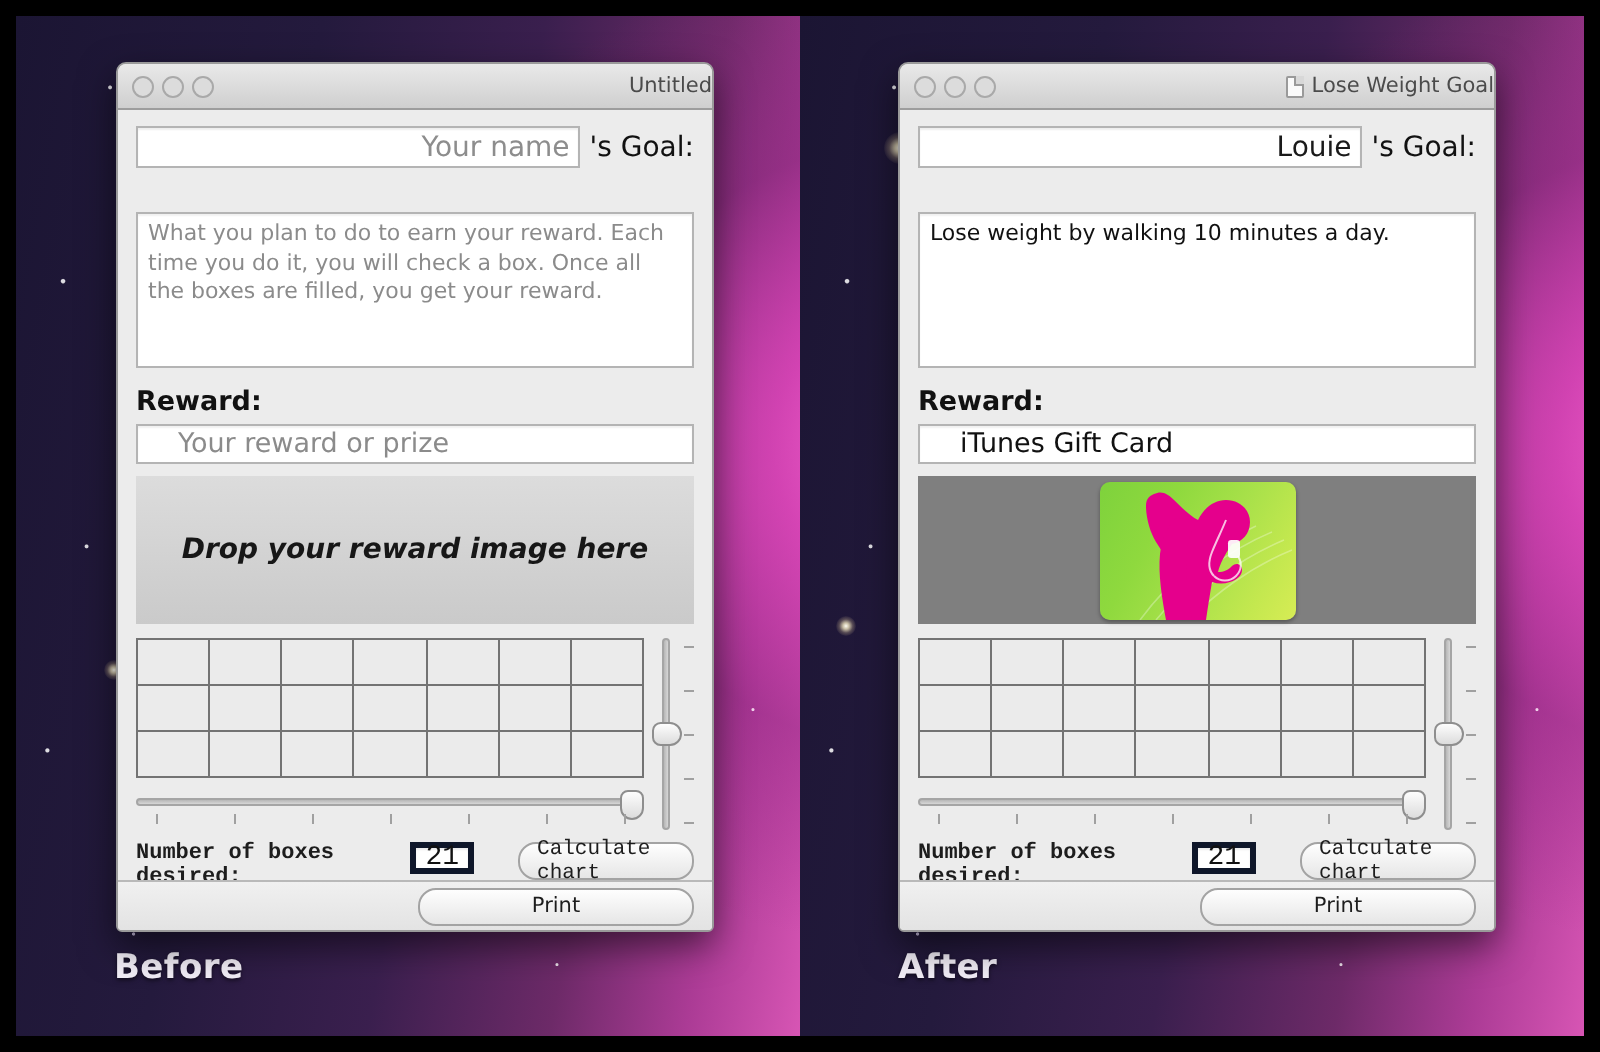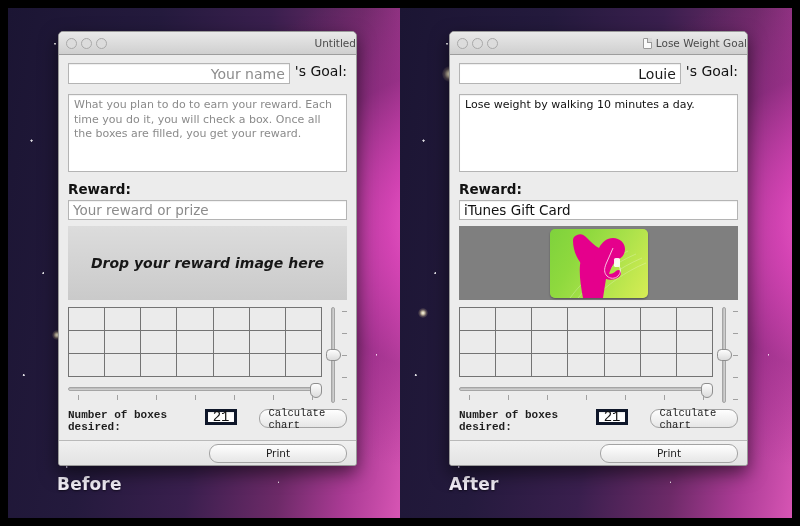--- a/index.html
+++ b/index.html
@@ -83,21 +83,21 @@
   }
   .doc-icon::after{
     content:"";position:absolute;top:-1px;right:-1px;width:4px;height:4px;
     background:#d8d8d8;border-left:1px solid #9a9a9a;border-bottom:1px solid #9a9a9a;
   }
   .title-text{font-size:10.5px;color:#4b4b4b;white-space:nowrap;}
 
   .wbody{padding:8px 9px 0 9px;}
 
   
-  .name-row{display:flex;align-items:flex-start;gap:5px;margin-bottom:10px;}
+  .name-row{display:flex;align-items:center;gap:5px;margin-bottom:22px;}
   .name-field{
     flex:1;height:21px;background:#fff;border:1px solid #b4b4b4;
     box-shadow:inset 0 1px 1px rgba(0,0,0,.07);
     display:flex;align-items:center;justify-content:flex-end;
     padding:0 4px;box-sizing:border-box;
     font-size:14px;color:#8d8d8d;overflow:hidden;white-space:nowrap;
   }
   .name-field.filled{color:#1a1a1a;}
   .goal-suffix{font-size:14px;font-weight:normal;color:#111;white-space:nowrap;}
 
@@ -108,21 +108,21 @@
     height:78px;padding:3px 5px;box-sizing:border-box;
     font-size:11px;line-height:1.32;color:#8b8b8b;overflow:hidden;
   }
   .desc.filled{color:#111;}
 
   
   .reward-label{font-size:13.5px;font-weight:bold;color:#111;margin:9px 0 3px 0;}
   .reward-field{
     height:20px;background:#fff;border:1px solid #b4b4b4;
     box-shadow:inset 0 1px 1px rgba(0,0,0,.06);
-    display:flex;align-items:center;padding:0 4px;box-sizing:border-box;
+    display:flex;align-items:center;padding:0 20px;box-sizing:border-box;
     font-size:13.5px;color:#8b8b8b;
   }
   .reward-field.filled{color:#111;}
 
   
   .dropzone{
     margin-top:6px;height:74px;
     background:linear-gradient(#dcdcdc,#cacaca);
     display:flex;align-items:center;justify-content:center;
     font-size:14px;font-weight:bold;color:#171717;font-style:italic;

